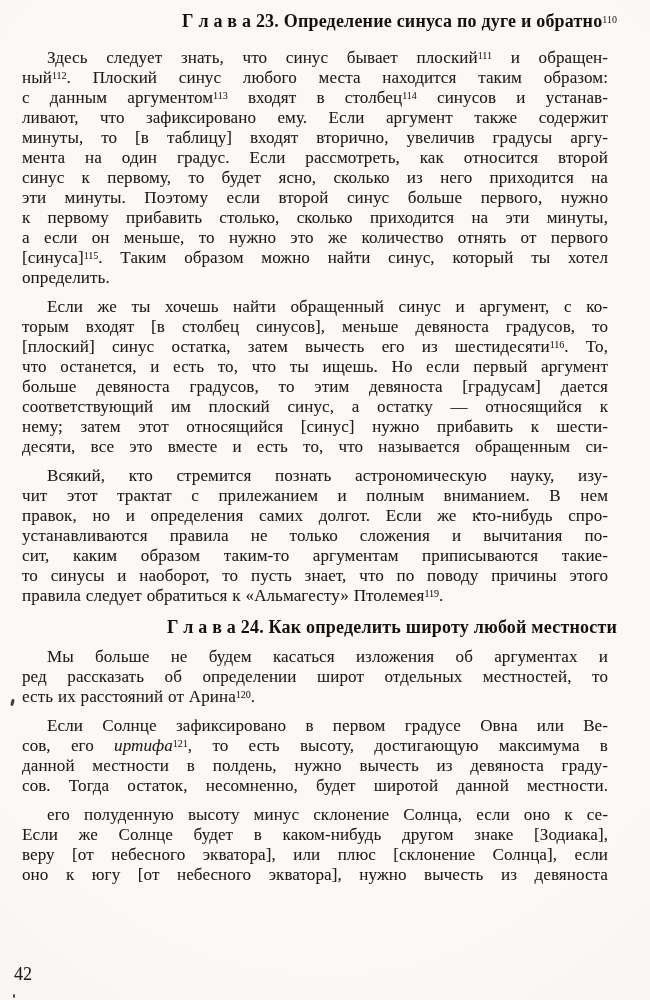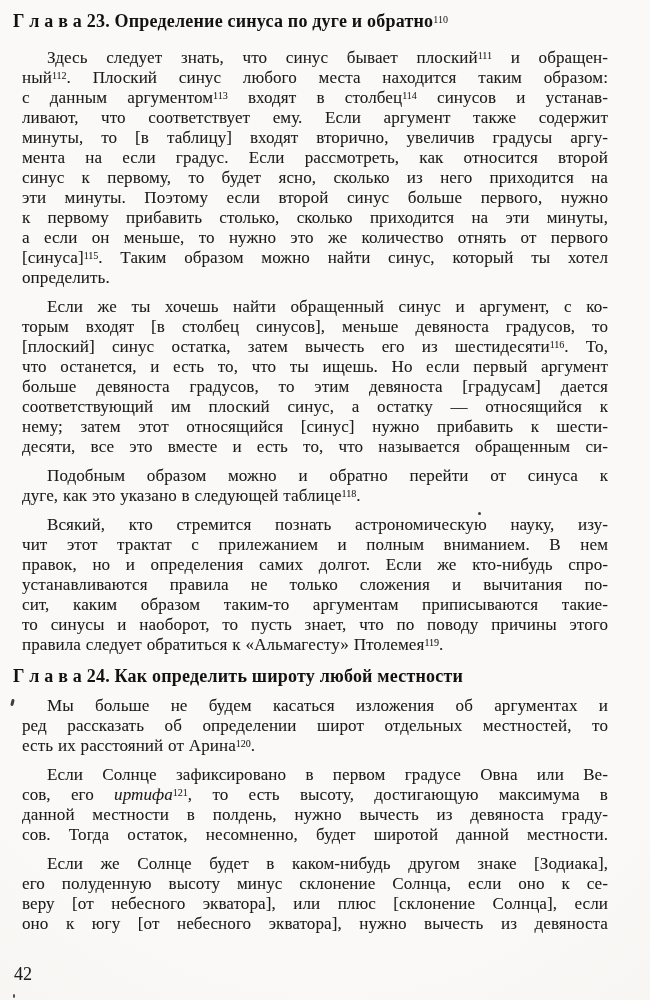--- a/index.html
+++ b/index.html
@@ -18,21 +18,21 @@
   .content {
     position: absolute;
     left: 13px; top: 0;
     width: 604px;
   }
   .heading {
     font-weight: bold;
     font-size: 18px;
     line-height: 22px;
     height: 22px;
-    text-align: left;
+    text-align: right;
     color: #13120f;
     margin: 10px 0 16px 0;
     letter-spacing: 0.2px;
   }
   .heading:not(:first-child) { margin-bottom: 0; }
   .heading sup { font-weight: normal; }
   .paragraph { margin: 9px; }
   .line {
     font-size: 17px;
     line-height: 20px;
@@ -73,43 +73,39 @@
 </head>
 <body>
 
 <div class="page">
   <div class="content">
       <div class="heading"><span>Г л а в а 23. Определение синуса по дуге и обратно</span><sup>110</sup></div>
       <div class="paragraph">
         <div class="line"><span>Здесь следует знать, что синус бывает плоский</span><sup>111</sup><span> и обращен-</span></div>
         <div class="line"><span>ный</span><sup>112</sup><span>. Плоский синус любого места находится таким образом:</span></div>
         <div class="line"><span>с данным аргументом</span><sup>113</sup><span> входят в столбец</span><sup>114</sup><span> синусов и устанав-</span></div>
-        <div class="line">ливают, что соответствует ему. Если аргумент также содержит</div>
+        <div class="line">ливают, что зафиксировано ему. Если аргумент также содержит</div>
         <div class="line">минуты, то [в таблицу] входят вторично, увеличив градусы аргу-</div>
-        <div class="line">мента на если градус. Если рассмотреть, как относится второй</div>
+        <div class="line">мента на один градус. Если рассмотреть, как относится второй</div>
         <div class="line">синус к первому, то будет ясно, сколько из него приходится на</div>
         <div class="line">эти минуты. Поэтому если второй синус больше первого, нужно</div>
         <div class="line">к первому прибавить столько, сколько приходится на эти минуты,</div>
         <div class="line">а если он меньше, то нужно это же количество отнять от первого</div>
         <div class="line"><span>[синуса]</span><sup>115</sup><span>. Таким образом можно найти синус, который ты хотел</span></div>
         <div class="line end">определить.</div>
       </div>
       <div class="paragraph">
         <div class="line">Если же ты хочешь найти обращенный синус и аргумент, с ко-</div>
         <div class="line">торым входят [в столбец синусов], меньше девяноста градусов, то</div>
         <div class="line"><span>[плоский] синус остатка, затем вычесть его из шестидесяти</span><sup>116</sup><span>. То,</span></div>
         <div class="line">что останется, и есть то, что ты ищешь. Но если первый аргумент</div>
         <div class="line">больше девяноста градусов, то этим девяноста [градусам] дается</div>
         <div class="line">соответствующий им плоский синус, а остатку — относящийся к</div>
         <div class="line">нему; затем этот относящийся [синус] нужно прибавить к шести-</div>
         <div class="line">десяти, все это вместе и есть то, что называется обращенным си-</div>
-      </div>
-      <div class="paragraph">
-        <div class="line">Подобным образом можно и обратно перейти от синуса к</div>
-        <div class="line end"><span>дуге, как это указано в следующей таблице</span><sup>118</sup><span>.</span></div>
       </div>
       <div class="paragraph">
         <div class="line">Всякий, кто стремится познать астрономическую науку, изу-</div>
         <div class="line">чит этот трактат с прилежанием и полным вниманием. В нем</div>
         <div class="line">правок, но и определения самих долгот. Если же кто-нибудь спро-</div>
         <div class="line">устанавливаются правила не только сложения и вычитания по-</div>
         <div class="line">сит, каким образом таким-то аргументам приписываются такие-</div>
         <div class="line">то синусы и наоборот, то пусть знает, что по поводу причины этого</div>
         <div class="line end"><span>правила следует обратиться к «Альмагесту» Птолемея</span><sup>119</sup><span>.</span></div>
       </div>
@@ -119,22 +115,22 @@
         <div class="line">ред рассказать об определении широт отдельных местностей, то</div>
         <div class="line end"><span>есть их расстояний от Арина</span><sup>120</sup><span>.</span></div>
       </div>
       <div class="paragraph">
         <div class="line">Если Солнце зафиксировано в первом градусе Овна или Ве-</div>
         <div class="line"><span>сов, его </span><span class="it">иртифа</span><sup>121</sup><span>, то есть высоту, достигающую максимума в</span></div>
         <div class="line">данной местности в полдень, нужно вычесть из девяноста граду-</div>
         <div class="line">сов. Тогда остаток, несомненно, будет широтой данной местности.</div>
       </div>
       <div class="paragraph">
+        <div class="line">его полуденную высоту минус склонение Солнца, если оно к се-</div>
         <div class="line">Если же Солнце будет в каком-нибудь другом знаке [Зодиака],</div>
-        <div class="line">его полуденную высоту минус склонение Солнца, если оно к се-</div>
         <div class="line">веру [от небесного экватора], или плюс [склонение Солнца], если</div>
         <div class="line">оно к югу [от небесного экватора], нужно вычесть из девяноста</div>
       </div>
     </div>
   <div class="page-number">42</div>
   <div class="artifact a1"></div>
   <div class="artifact a2"></div>
   <div class="artifact a3"></div>
 </div>
 

